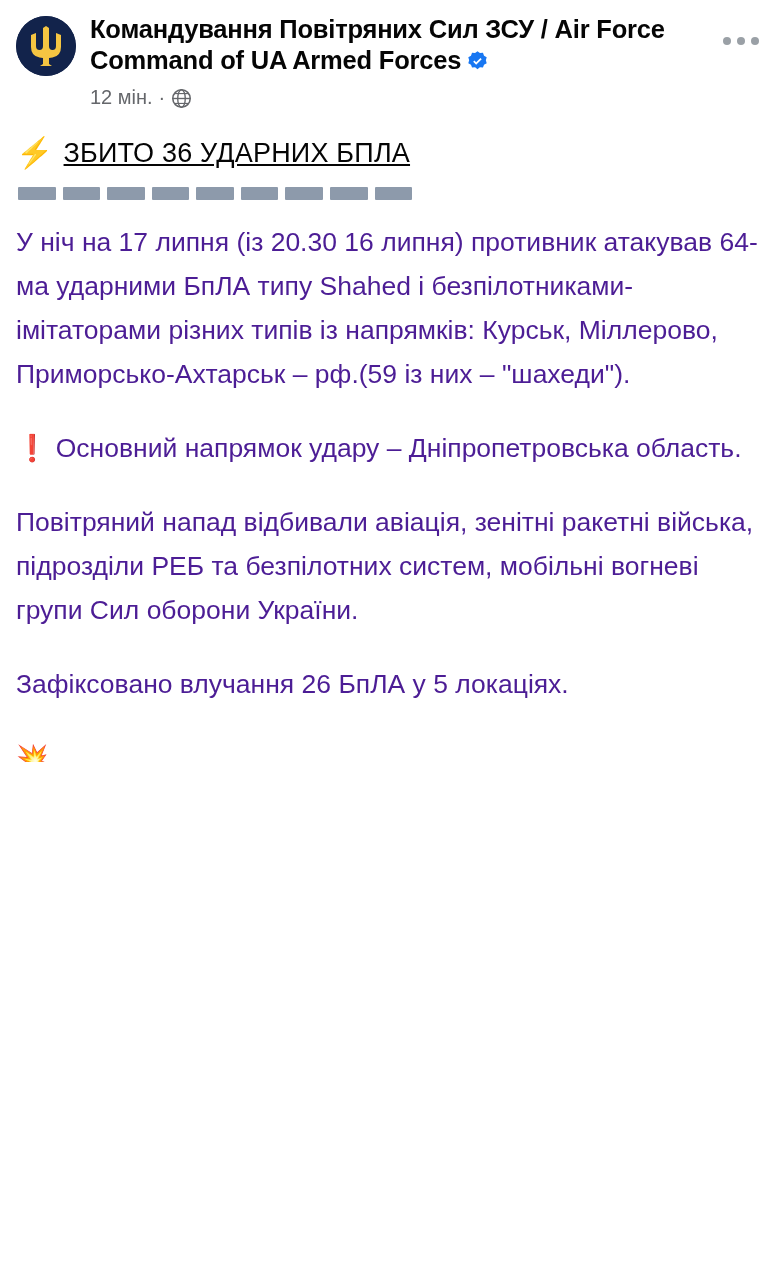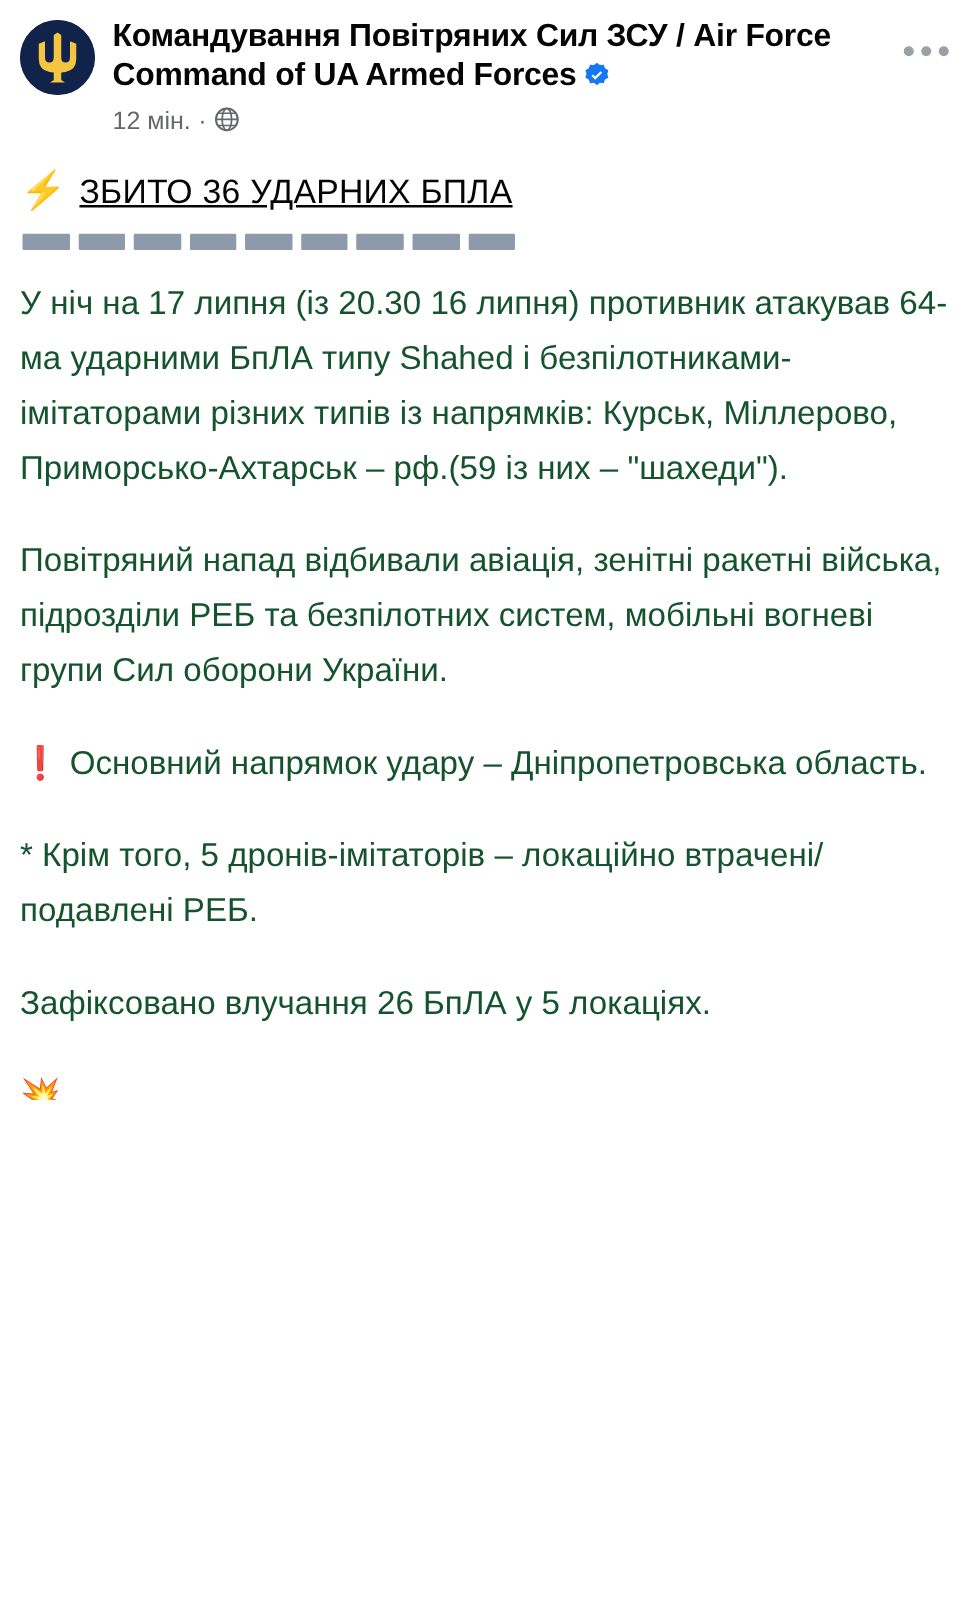--- a/index.html
+++ b/index.html
@@ -55,21 +55,21 @@
   }
   .verified {
     display: inline-block;
     vertical-align: -4px;
     margin-left: 5px;
     width: 23px;
     height: 23px;
   }
   .meta-row {
     display: flex;
-    align-items: flex-start;
+    align-items: flex-end;
     gap: 6px;
     margin-top: 9px;
     color: #65676b;
     font-size: 20px;
     line-height: 24px;
   }
   .meta-dot {
     color: #65676b;
     font-size: 20px;
   }
@@ -128,21 +128,21 @@
     display: block;
     height: 13px;
     flex: 1 1 auto;
     background: #8d9aab;
     border-radius: 1px;
   }
   p.para {
     margin: 0 0 30px 0;
     font-size: 26.5px;
     line-height: 44px;
-    color: #14532d;
+    color: #4c1d95;
   }
   p.para:last-child { margin-bottom: 0; }
   .emoji-inline {
     font-size: 26px;
     line-height: 1;
   }
   .cut-off {
     overflow: hidden;
     height: 26px;
     margin-top: 6px;
@@ -207,32 +207,29 @@
       <span></span>
       <span></span>
       <span></span>
     </div>
 
     <p class="para">
       <span>У ніч на 17 липня (із 20.30 16 липня) противник атакував 64-ма ударними БпЛА типу Shahed і безпілотниками-імітаторами різних типів із напрямків: Курськ, Міллерово, Приморсько-Ахтарськ – рф.(59 із них – "шахеди").</span>
     </p>
 
     <p class="para">
-      <span>Повітряний напад відбивали авіація, зенітні ракетні війська, підрозділи РЕБ та безпілотних систем, мобільні вогневі групи Сил оборони України.</span>
-    </p>
-
-    <p class="para">
       <span class="emoji-inline">❗</span>
       <span>Основний напрямок удару – Дніпропетровська область.</span>
     </p>
 
-
-    <p class="para">
-      <span>* Крім того, 5 дронів-імітаторів – локаційно втрачені/подавлені РЕБ.</span>
-    </p>
+    <p class="para">
+      <span>Повітряний напад відбивали авіація, зенітні ракетні війська, підрозділи РЕБ та безпілотних систем, мобільні вогневі групи Сил оборони України.</span>
+    </p>
+
+
 
     <p class="para">
       <span>Зафіксовано влучання 26 БпЛА у 5 локаціях.</span>
     </p>
 
     <div class="cut-off">
       <span class="emoji-inline">💥</span>
     </div>
 
   </div>

